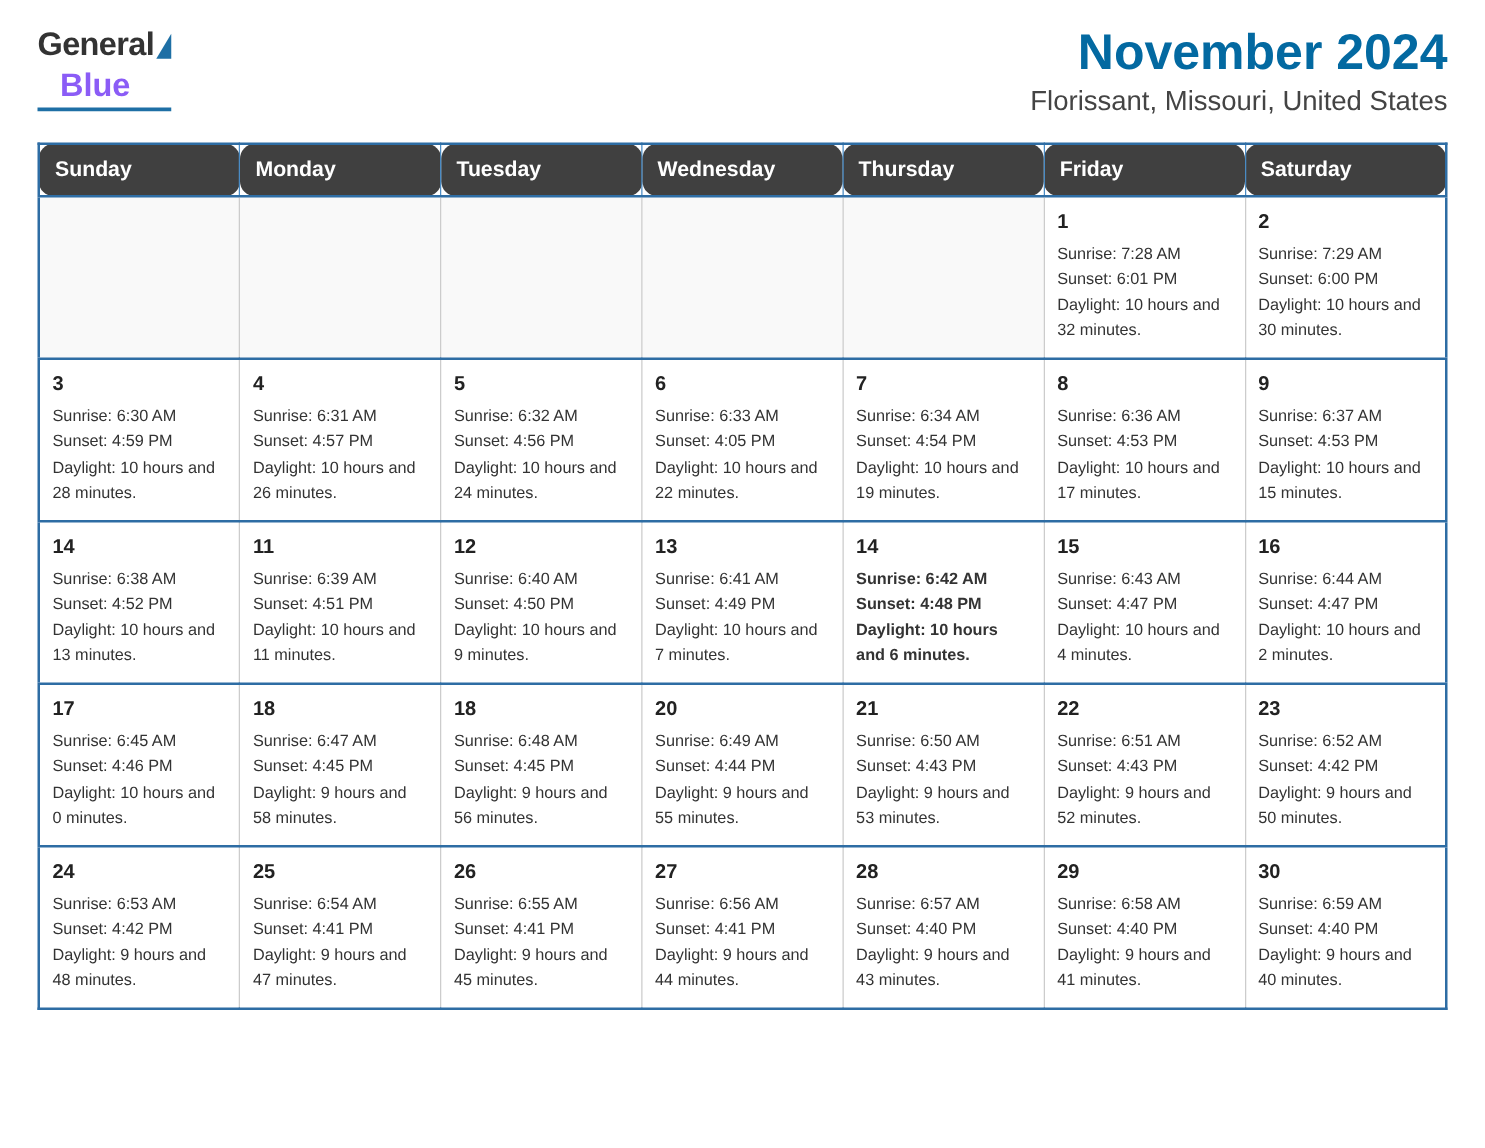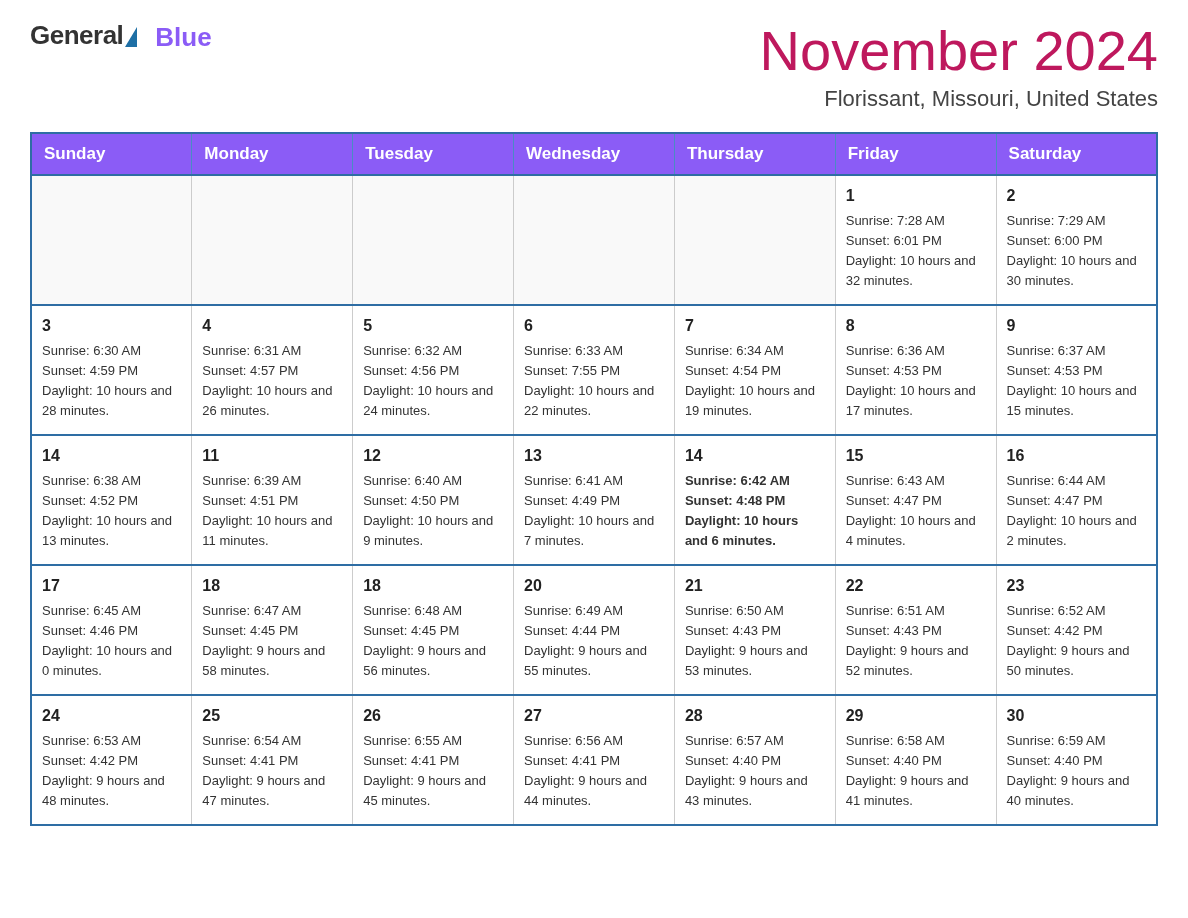--- a/index.html
+++ b/index.html
@@ -11,21 +11,21 @@
       min-height: 918px;
     }
     .header-area {
       display: flex;
       justify-content: space-between;
       align-items: flex-start;
       margin-bottom: 20px;
     }
     .logo {
       display: flex;
-      flex-direction: row;
+      flex-direction: column;
       align-items: flex-start;
     }
     .logo-top {
       display: flex;
       align-items: center;
     }
     .logo-general {
       font-size: 26px;
       font-weight: bold;
       color: #333;
@@ -48,43 +48,44 @@
     .logo-underline {
       width: 100%;
       height: 3px;
       background: #1e6fa5;
       margin-top: 2px;
     }
     .title-area {
       text-align: right;
     }
     .month-title {
-      font-size: 56px;
-      font-weight: normal;
-      color: #be185d;
+      font-size: 40px;
+      font-weight: bold;
+      color: #0369a1;
       line-height: 1.1;
     }
     .location-title {
       font-size: 22px;
       color: #444;
       margin-top: 4px;
     }
     .calendar-table {
       width: 100%;
       border-collapse: collapse;
       border: 2px solid #2e6da4;
     }
     .calendar-table thead tr th {
-      background-color: #8b5cf6;
+      background-color: #404040;
       color: #fff;
       font-size: 17px;
       font-weight: bold;
       padding: 10px 12px;
       text-align: left;
       border-right: 1px solid #4a8bc4;
+      border-radius: 12px;
     }
     .calendar-table thead tr th:last-child {
       border-right: none;
     }
     .calendar-table tbody tr {
       border-top: 2px solid #2e6da4;
     }
     .calendar-table tbody tr td {
       vertical-align: top;
       padding: 8px 10px 12px 10px;
@@ -164,21 +165,21 @@
         <td><span class="day-number">3</span><span class="day-info" style="white-space: pre-line;">Sunrise: 6:30 AM
 Sunset: 4:59 PM
 Daylight: 10 hours and 28 minutes.</span></td>
         <td><span class="day-number">4</span><span class="day-info" style="white-space: pre-line;">Sunrise: 6:31 AM
 Sunset: 4:57 PM
 Daylight: 10 hours and 26 minutes.</span></td>
         <td><span class="day-number">5</span><span class="day-info" style="white-space: pre-line;">Sunrise: 6:32 AM
 Sunset: 4:56 PM
 Daylight: 10 hours and 24 minutes.</span></td>
         <td><span class="day-number">6</span><span class="day-info" style="white-space: pre-line;">Sunrise: 6:33 AM
-Sunset: 7:55 PM
+Sunset: 4:05 PM
 Daylight: 10 hours and 22 minutes.</span></td>
         <td><span class="day-number">7</span><span class="day-info" style="white-space: pre-line;">Sunrise: 6:34 AM
 Sunset: 4:54 PM
 Daylight: 10 hours and 19 minutes.</span></td>
         <td><span class="day-number">8</span><span class="day-info" style="white-space: pre-line;">Sunrise: 6:36 AM
 Sunset: 4:53 PM
 Daylight: 10 hours and 17 minutes.</span></td>
         <td><span class="day-number">9</span><span class="day-info" style="white-space: pre-line;">Sunrise: 6:37 AM
 Sunset: 4:53 PM
 Daylight: 10 hours and 15 minutes.</span></td>

